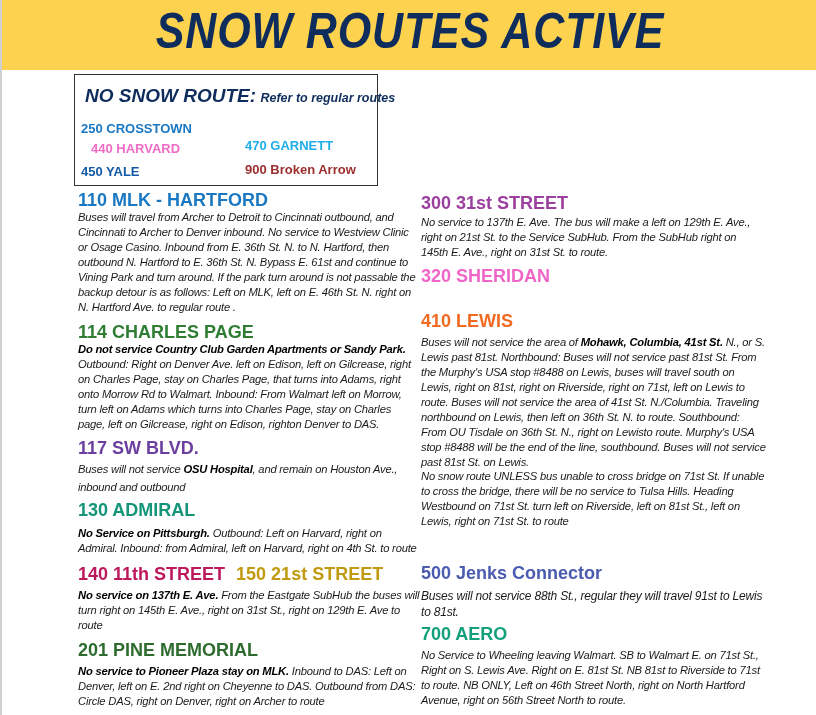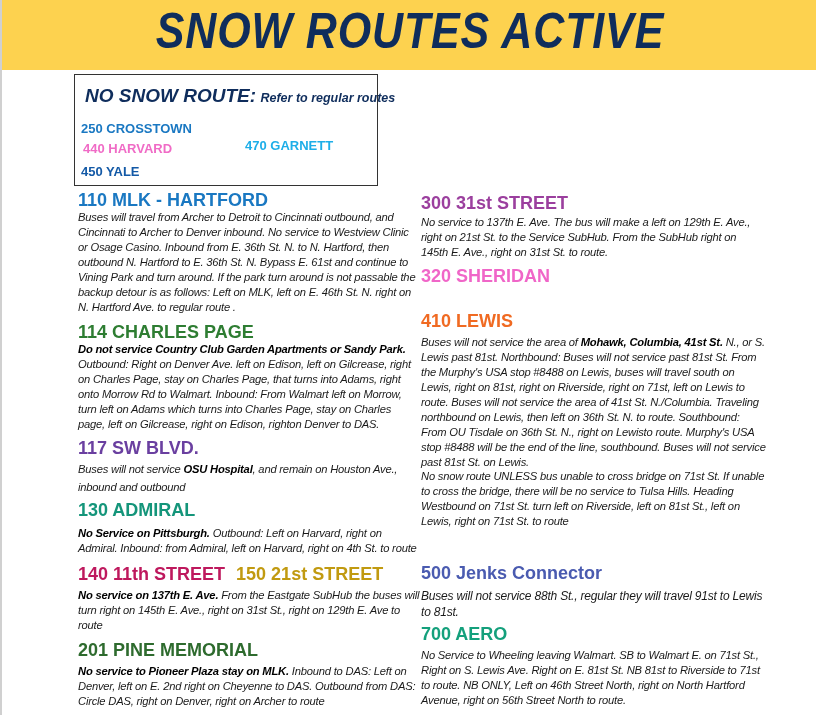--- a/index.html
+++ b/index.html
@@ -42,23 +42,24 @@
 <div class="banner">
   <div class="banner-title">SNOW ROUTES ACTIVE</div>
 </div>
 
 <div class="no-snow-box">
   <div class="no-snow-head">
     <span class="big">NO SNOW ROUTE:</span>
     <span class="small">Refer to regular routes</span>
   </div>
   <div class="ns-route" style="left:6px; top:46px; color:#1a78c2;">250 CROSSTOWN</div>
-  <div class="ns-route" style="left:8px; top:66px; color:#f06bc6;">440 HARVARD</div>
+  <div class="ns-route" style="left:16px; top:66px; color:#f06bc6;">440 HARVARD</div>
   <div class="ns-route" style="left:170px; top:63px; color:#1eaee8;">470 GARNETT</div>
   <div class="ns-route" style="left:6px; top:89px; color:#1359a6;">450 YALE</div>
+  <div class="ns-route" style="left:170px; top:87px; color:#9b2f2f;">900 Broken Arrow</div>
 </div>
 
 <div class="route" style="left:76px; top:190px; width:340px;">
   <div class="route-title" style="color:#1a78c2;">110 MLK - HARTFORD</div>
   <div class="route-desc">Buses will travel from Archer to Detroit to Cincinnati outbound, and Cincinnati to Archer to Denver inbound. No service to Westview Clinic or Osage Casino. Inbound from E. 36th St. N. to N. Hartford, then outbound N. Hartford to E. 36th St. N. Bypass E. 61st and continue to Vining Park and turn around. If the park turn around is not passable the backup detour is as follows: Left on MLK, left on E. 46th St. N. right on N. Hartford Ave. to regular route .</div>
 </div>
 
 <div class="route" style="left:76px; top:322px; width:340px;">
   <div class="route-title" style="color:#2e7d32;">114 CHARLES PAGE</div>
   <div class="route-desc"><b>Do not service Country Club Garden Apartments or Sandy Park.</b><span> Outbound: Right on Denver Ave. left on Edison, left on Gilcrease, right on Charles Page, stay on Charles Page, that turns into Adams, right onto Morrow Rd to Walmart. Inbound: From Walmart left on Morrow, turn left on Adams which turns into Charles Page, stay on Charles page, left on Gilcrease, right on Edison, righton Denver to DAS.</span></div>

